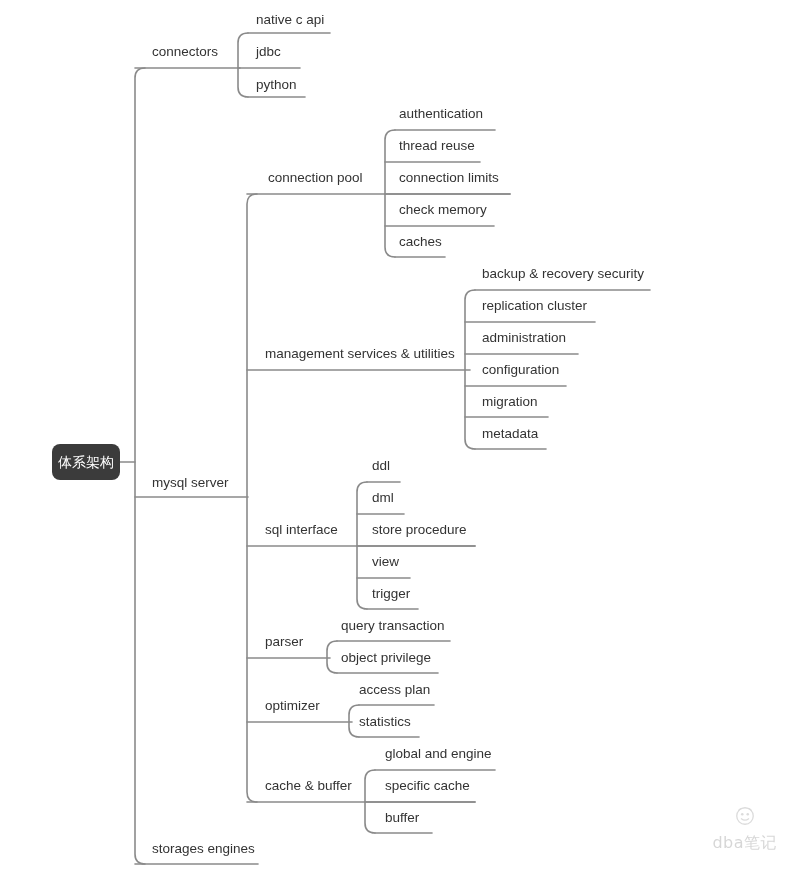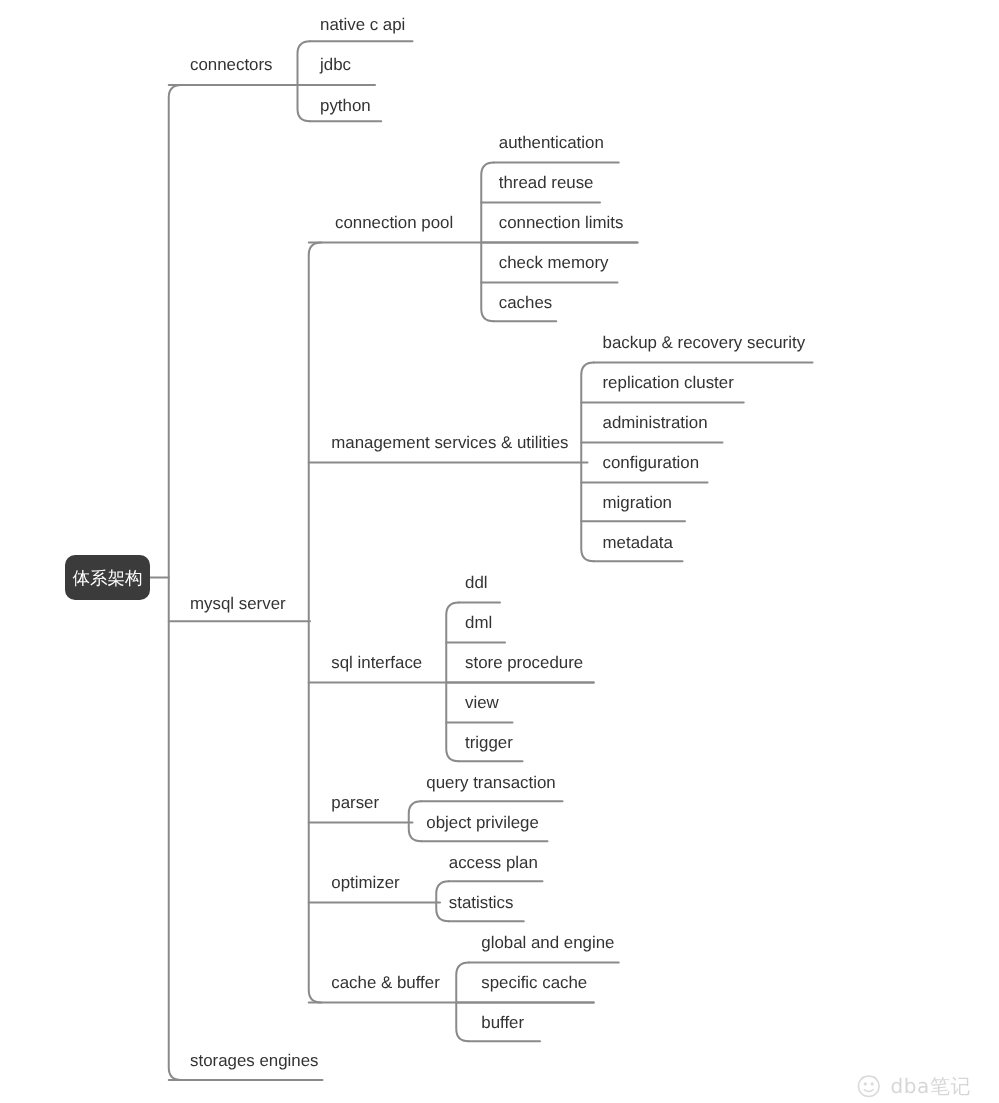--- a/index.html
+++ b/index.html
@@ -46,26 +46,27 @@
   }
   .root-label {
     font-family: "DejaVu Sans", "Liberation Sans", sans-serif;
     font-size: 14px;
     fill: #ffffff;
     text-anchor: middle;
   }
   #watermark {
     position: absolute;
     right: 22px;
-    bottom: 2px;
+    bottom: 28px;
     display: flex;
     align-items: center;
     gap: 6px;
     opacity: 0.30;
     pointer-events: none;
+    flex-direction: column;
   }
   #watermark .wm-text {
     font-family: "DejaVu Sans", "Liberation Sans", sans-serif;
     font-size: 16px;
     color: #7a7a7a;
     letter-spacing: 0.5px;
     white-space: nowrap;
   }
   .wm-logo {
     width: 22px;

